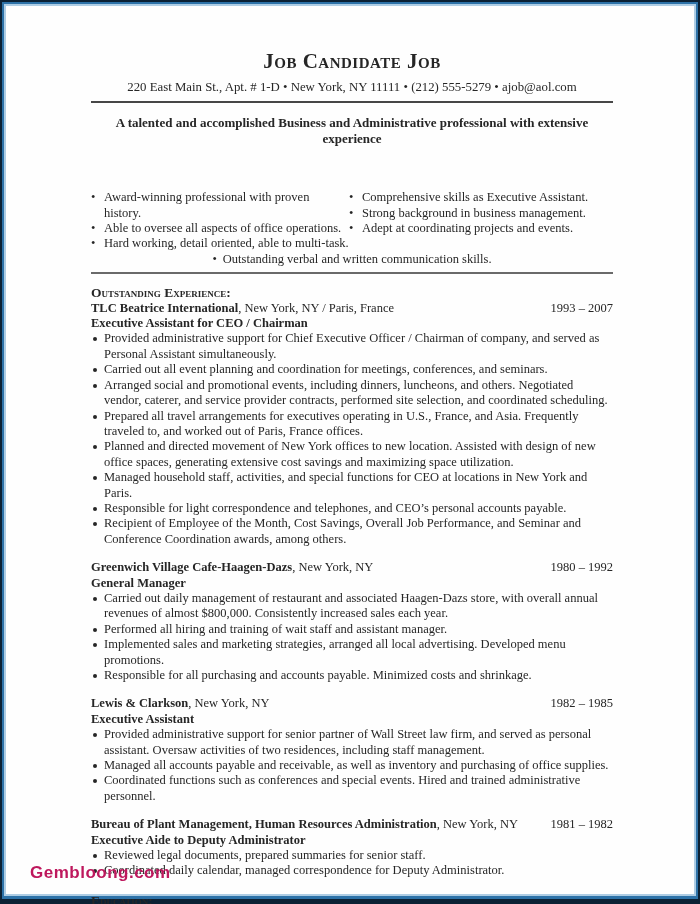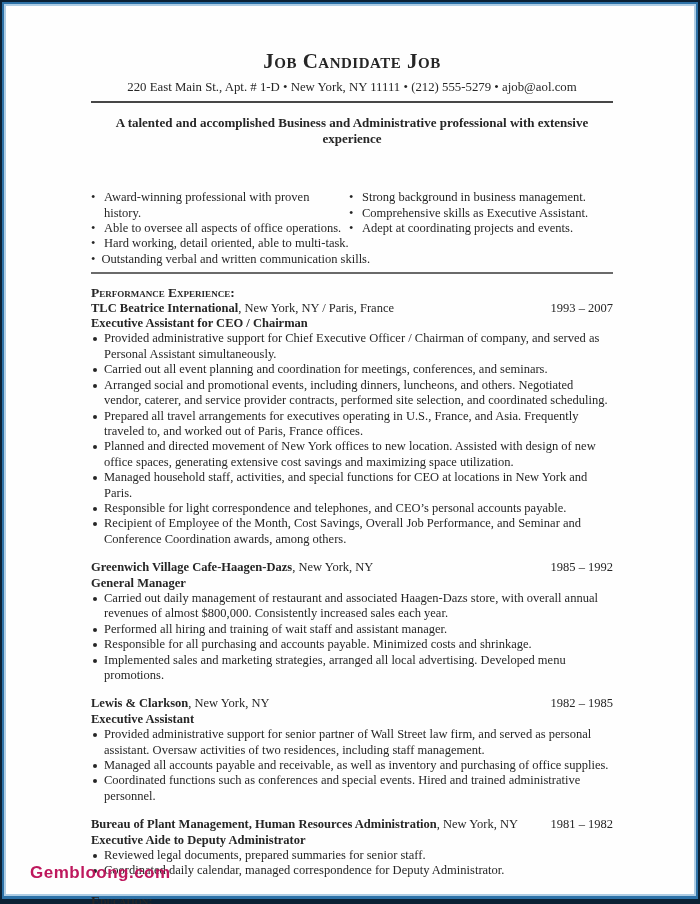--- a/index.html
+++ b/index.html
@@ -50,21 +50,21 @@
   .headline {
     margin-top:12px; margin-bottom:8px;
     text-align:center; font-weight:bold; font-size:13px;
   }
   .sum-cols { display:flex;margin-top:44px; }
   ul.sum { list-style:none; margin:0; padding:0; }
   ul.sum li { position:relative; padding-left:13px; }
   ul.sum li::before { content:"•"; position:absolute; left:0; }
   .sum-left  { flex:0 0 258px; margin-left:-7px; }
   .sum-right { margin-left:87px; }
-  .sum-center { text-align:left; margin:0 0 4px 0; }
+  .sum-center { text-align:center; margin:0 0 4px 0; }
   .sum-center .dot { margin-right:6px; }
   .rule2 { margin:5px 0 11px 0; }
   .section-heading {
     font-weight:bold; font-variant:small-caps; font-size:13.5px;
     margin:0;
   }
   .job { margin-bottom:13px; }
   .job-line1 { display:flex; justify-content:space-between; }
   .job-company .co { font-weight:bold; }
   .job-dates { white-space:nowrap; }
@@ -102,30 +102,30 @@
 
           <div class="headline">A talented and accomplished Business and Administrative professional with extensive experience</div>
 
           <div class="sum-cols">
             <ul class="sum sum-left">
               <li>Award-winning professional with proven history.</li>
               <li>Able to oversee all aspects of office operations.</li>
               <li>Hard working, detail oriented, able to multi-task.</li>
             </ul>
             <ul class="sum sum-right">
+              <li>Comprehensive skills as Executive Assistant.</li>
               <li>Strong background in business management.</li>
-              <li>Comprehensive skills as Executive Assistant.</li>
               <li>Adept at coordinating projects and events.</li>
             </ul>
           </div>
           <div class="sum-center"><span class="dot">•</span><span>Outstanding verbal and written communication skills.</span></div>
 
           <hr class="rule rule-mid rule2">
 
-          <div class="section-heading">Performance Experience:</div>
+          <div class="section-heading">Outstanding Experience:</div>
 
           <div class="job">
             <div class="job-line1">
               <div class="job-company"><span class="co">TLC Beatrice International</span><span>, New York, NY / Paris, France</span></div>
               <div class="job-dates">1993 – 2007</div>
             </div>
             <div class="job-title">Executive Assistant for CEO / Chairman</div>
             <ul class="bullets">
               <li>Provided administrative support for Chief Executive Officer / Chairman of company, and served as Personal Assistant simultaneously.</li>
               <li>Carried out all event planning and coordination for meetings, conferences, and seminars.</li>
@@ -134,28 +134,28 @@
               <li>Planned and directed movement of New York offices to new location.  Assisted with design of new office spaces, generating extensive cost savings and maximizing space utilization.</li>
               <li>Managed household staff, activities, and special functions for CEO at locations in New York and Paris.</li>
               <li>Responsible for light correspondence and telephones, and CEO’s personal accounts payable.</li>
               <li>Recipient of Employee of the Month, Cost Savings, Overall Job Performance, and Seminar and Conference Coordination awards, among others.</li>
             </ul>
           </div>
 
           <div class="job">
             <div class="job-line1">
               <div class="job-company"><span class="co">Greenwich Village Cafe-Haagen-Dazs</span><span>, New York, NY</span></div>
-              <div class="job-dates">1985 – 1992</div>
+              <div class="job-dates">1980 – 1992</div>
             </div>
             <div class="job-title">General Manager</div>
             <ul class="bullets">
               <li>Carried out daily management of restaurant and associated Haagen-Dazs store, with overall annual revenues of almost $800,000.  Consistently increased sales each year.</li>
               <li>Performed all hiring and training of wait staff and assistant manager.</li>
+              <li>Implemented sales and marketing strategies, arranged all local advertising.  Developed menu promotions.</li>
               <li>Responsible for all purchasing and accounts payable.  Minimized costs and shrinkage.</li>
-              <li>Implemented sales and marketing strategies, arranged all local advertising.  Developed menu promotions.</li>
             </ul>
           </div>
 
           <div class="job">
             <div class="job-line1">
               <div class="job-company"><span class="co">Lewis &amp; Clarkson</span><span>, New York, NY</span></div>
               <div class="job-dates">1982 – 1985</div>
             </div>
             <div class="job-title">Executive Assistant</div>
             <ul class="bullets">

